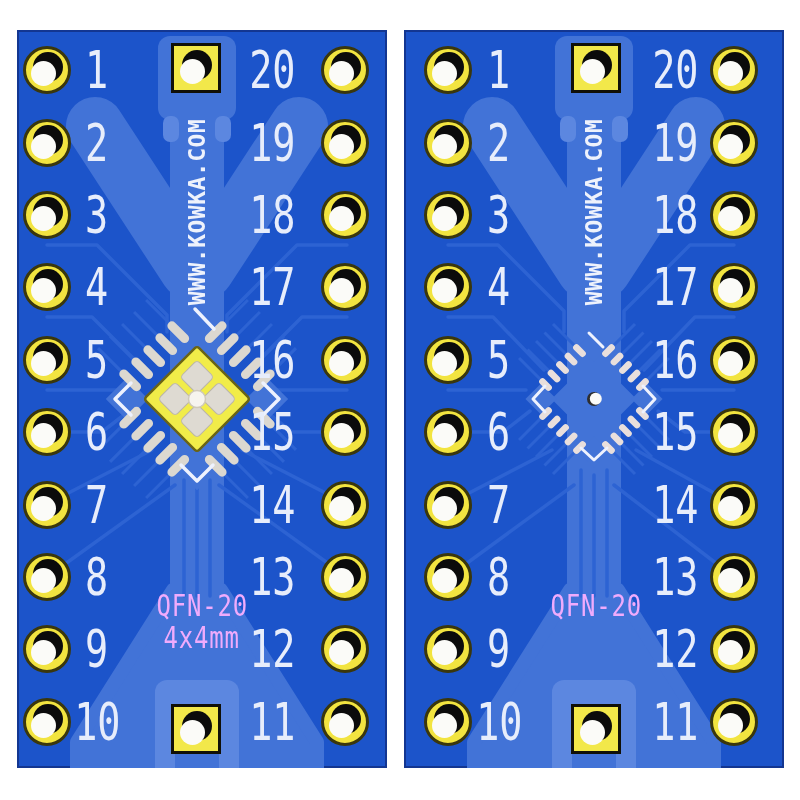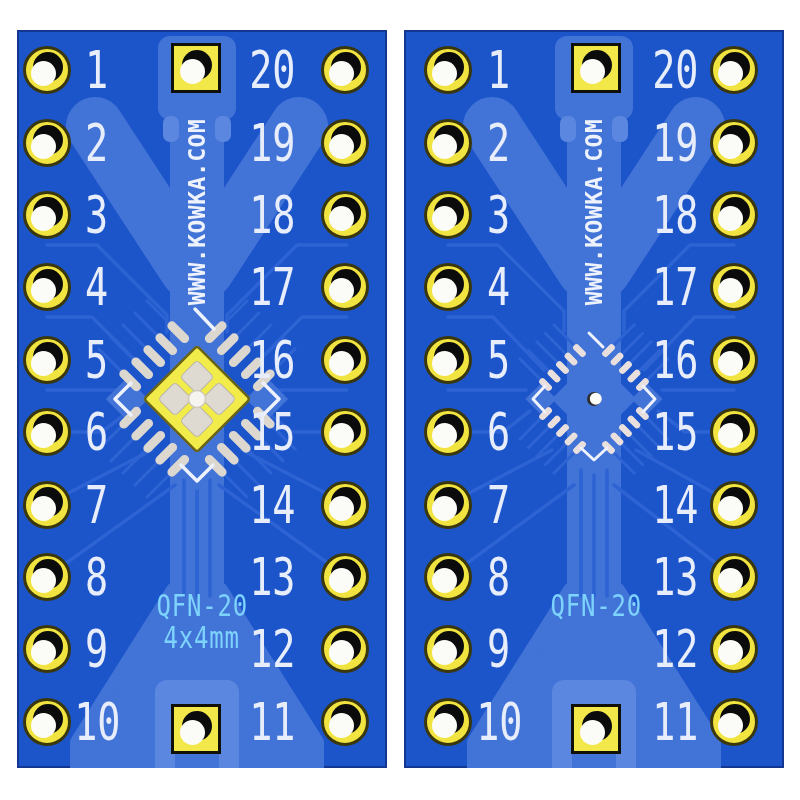--- a/index.html
+++ b/index.html
@@ -37,21 +37,21 @@
   .pin-num{font-size:52px;line-height:1;color:#e7edfb;display:inline-block;transform:scaleX(.74);}
 
   
   .brand{
     position:absolute;top:182px;z-index:2;white-space:nowrap;
     transform:translate(-50%,-50%) rotate(-90deg);
     font-size:23px;font-weight:bold;letter-spacing:.5px;color:#eef2fc;
   }
   #board-a .brand{left:180px;}
   #board-b .brand{left:190px;}
-  .chip-label{position:absolute;top:560px;width:100%;text-align:center;z-index:2;color:#7dd3fc;}
+  .chip-label{position:absolute;top:560px;width:100%;text-align:center;z-index:2;color:#f0abfc;}
   .chip-label div{font-size:30px;line-height:32px;}
   .chip-label span{display:inline-block;transform:scaleX(.8);letter-spacing:1px;}
   #board-a .chip-label{left:0px;} #board-b .chip-label{left:2px;}
 
   
   #board-a .padcol-left{left:6px;}   #board-a .padcol-right{left:304px;}
   #board-a .numcol-left{left:20px;}  #board-a .numcol-right{left:195px;}
   #board-b .padcol-left{left:20px;}  #board-b .padcol-right{left:306px;}
   #board-b .numcol-left{left:35px;}  #board-b .numcol-right{left:211px;}
 </style>

